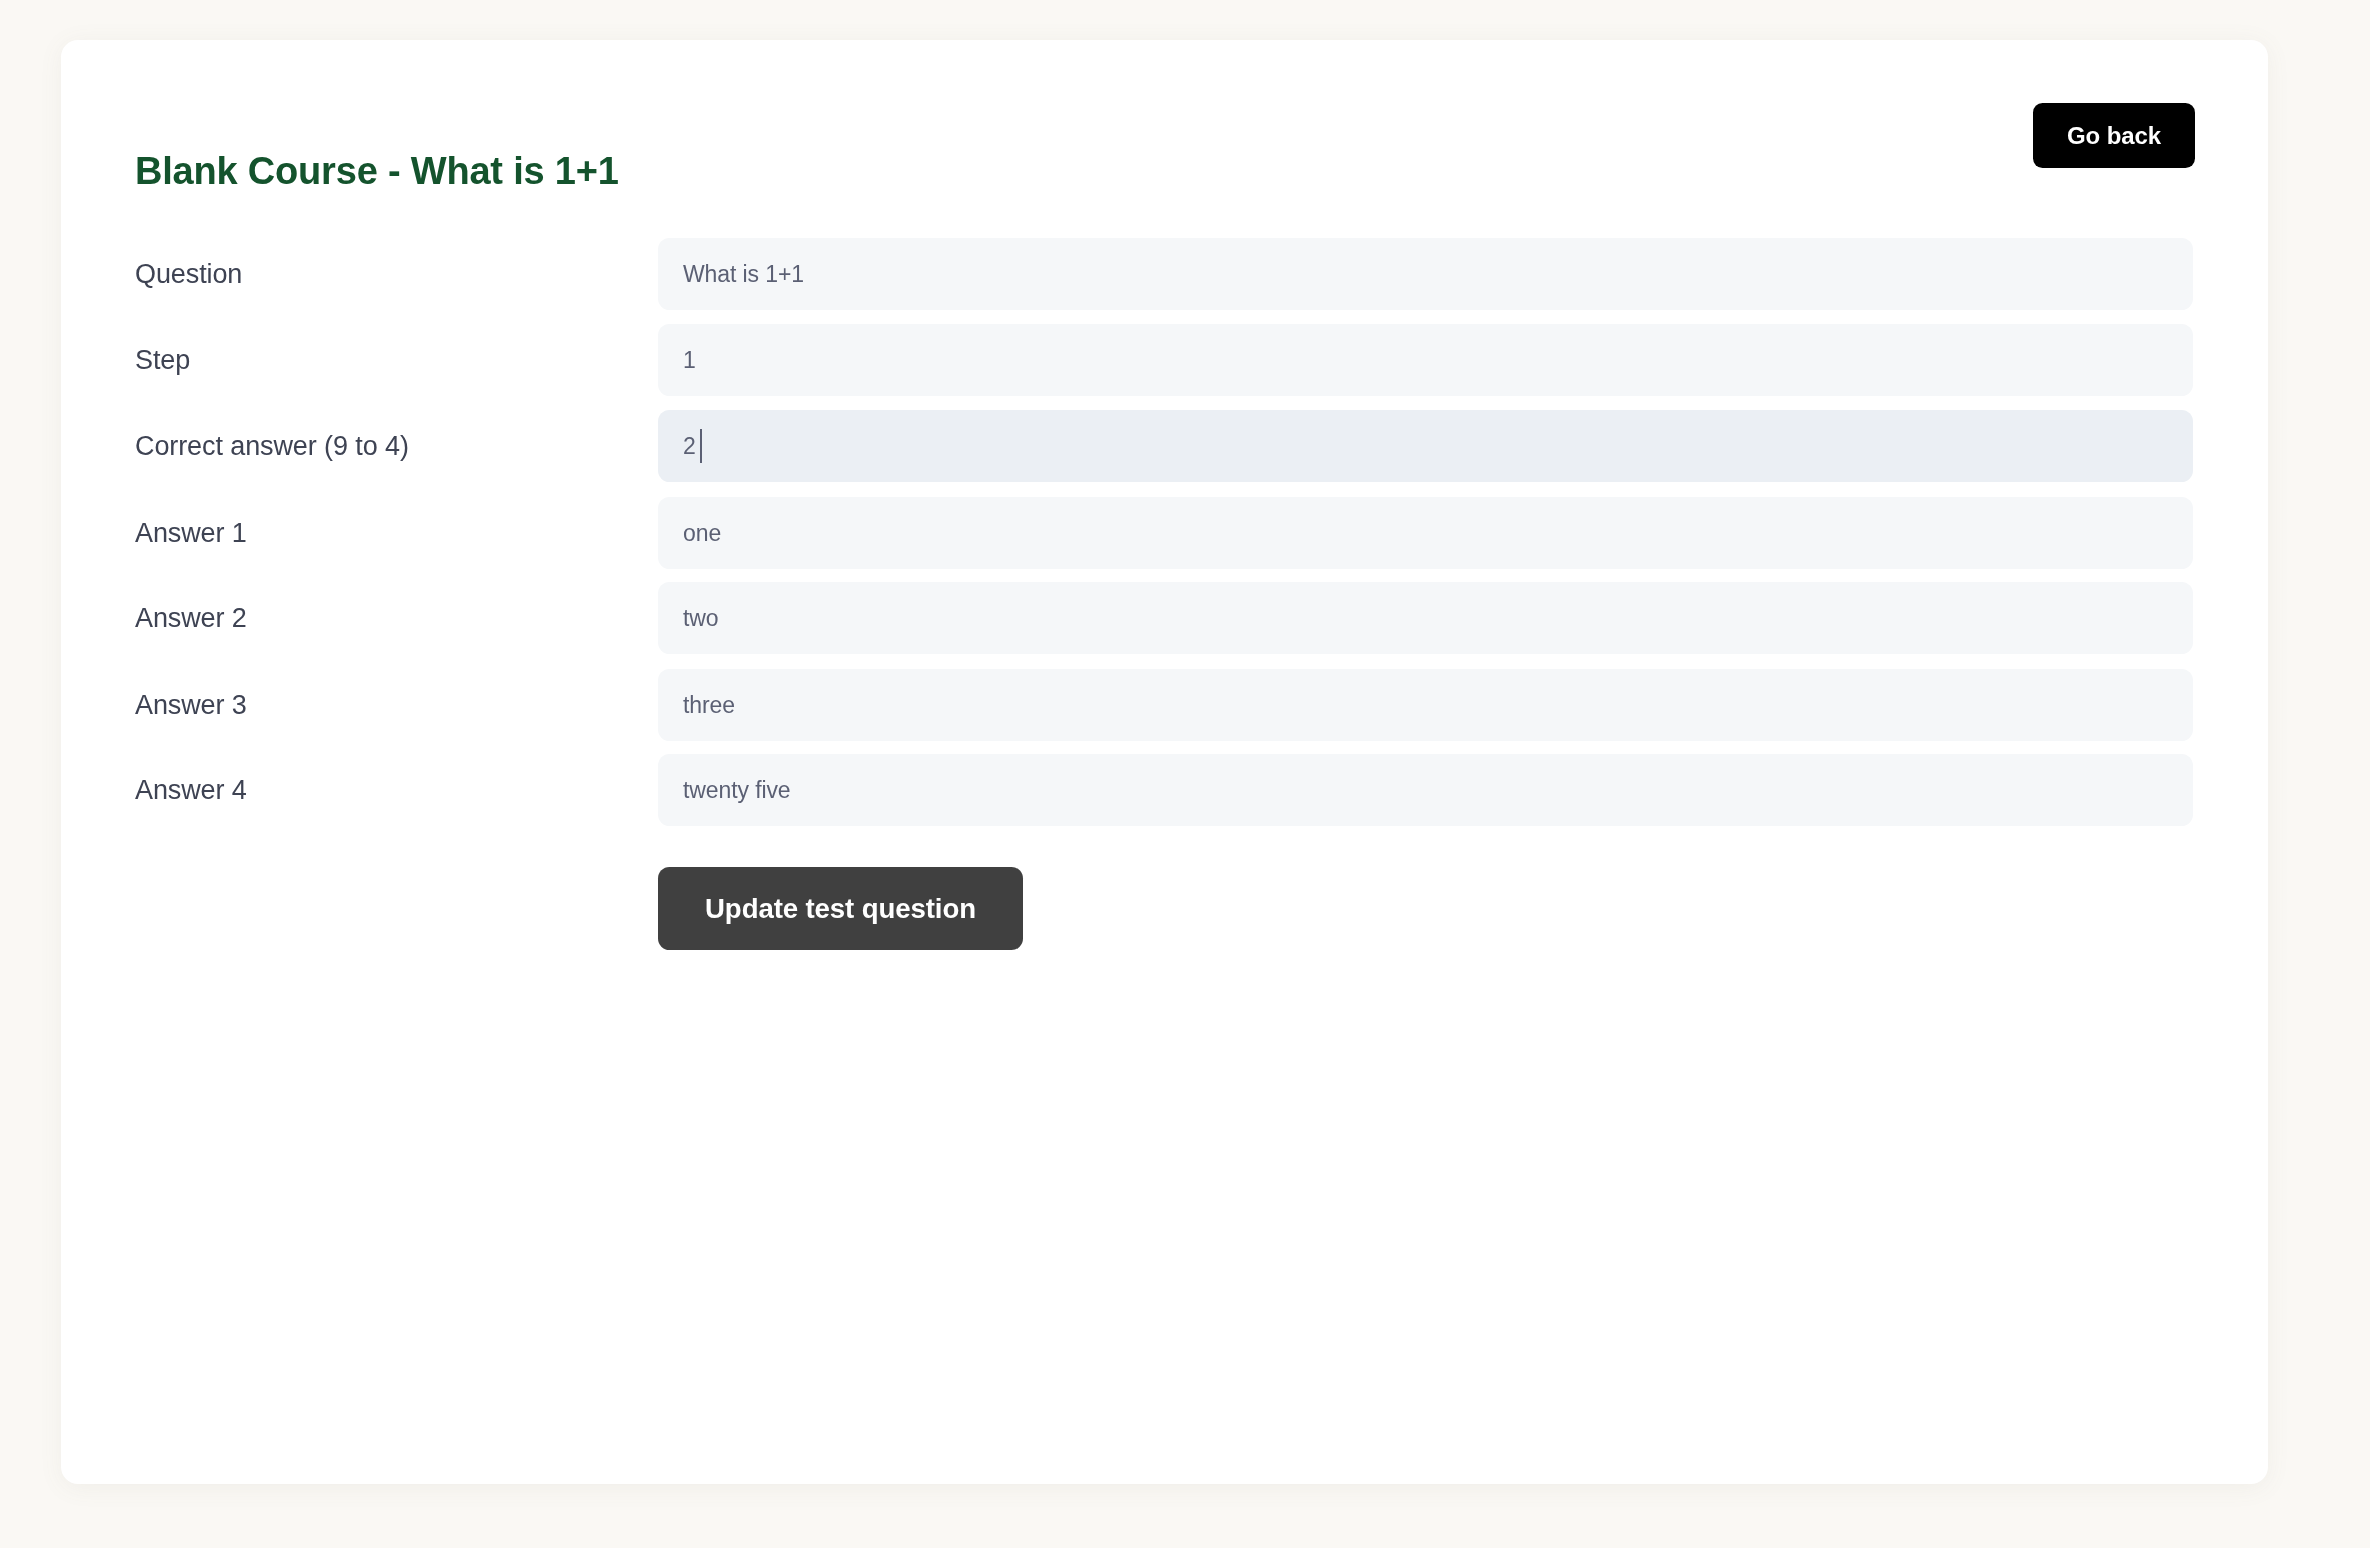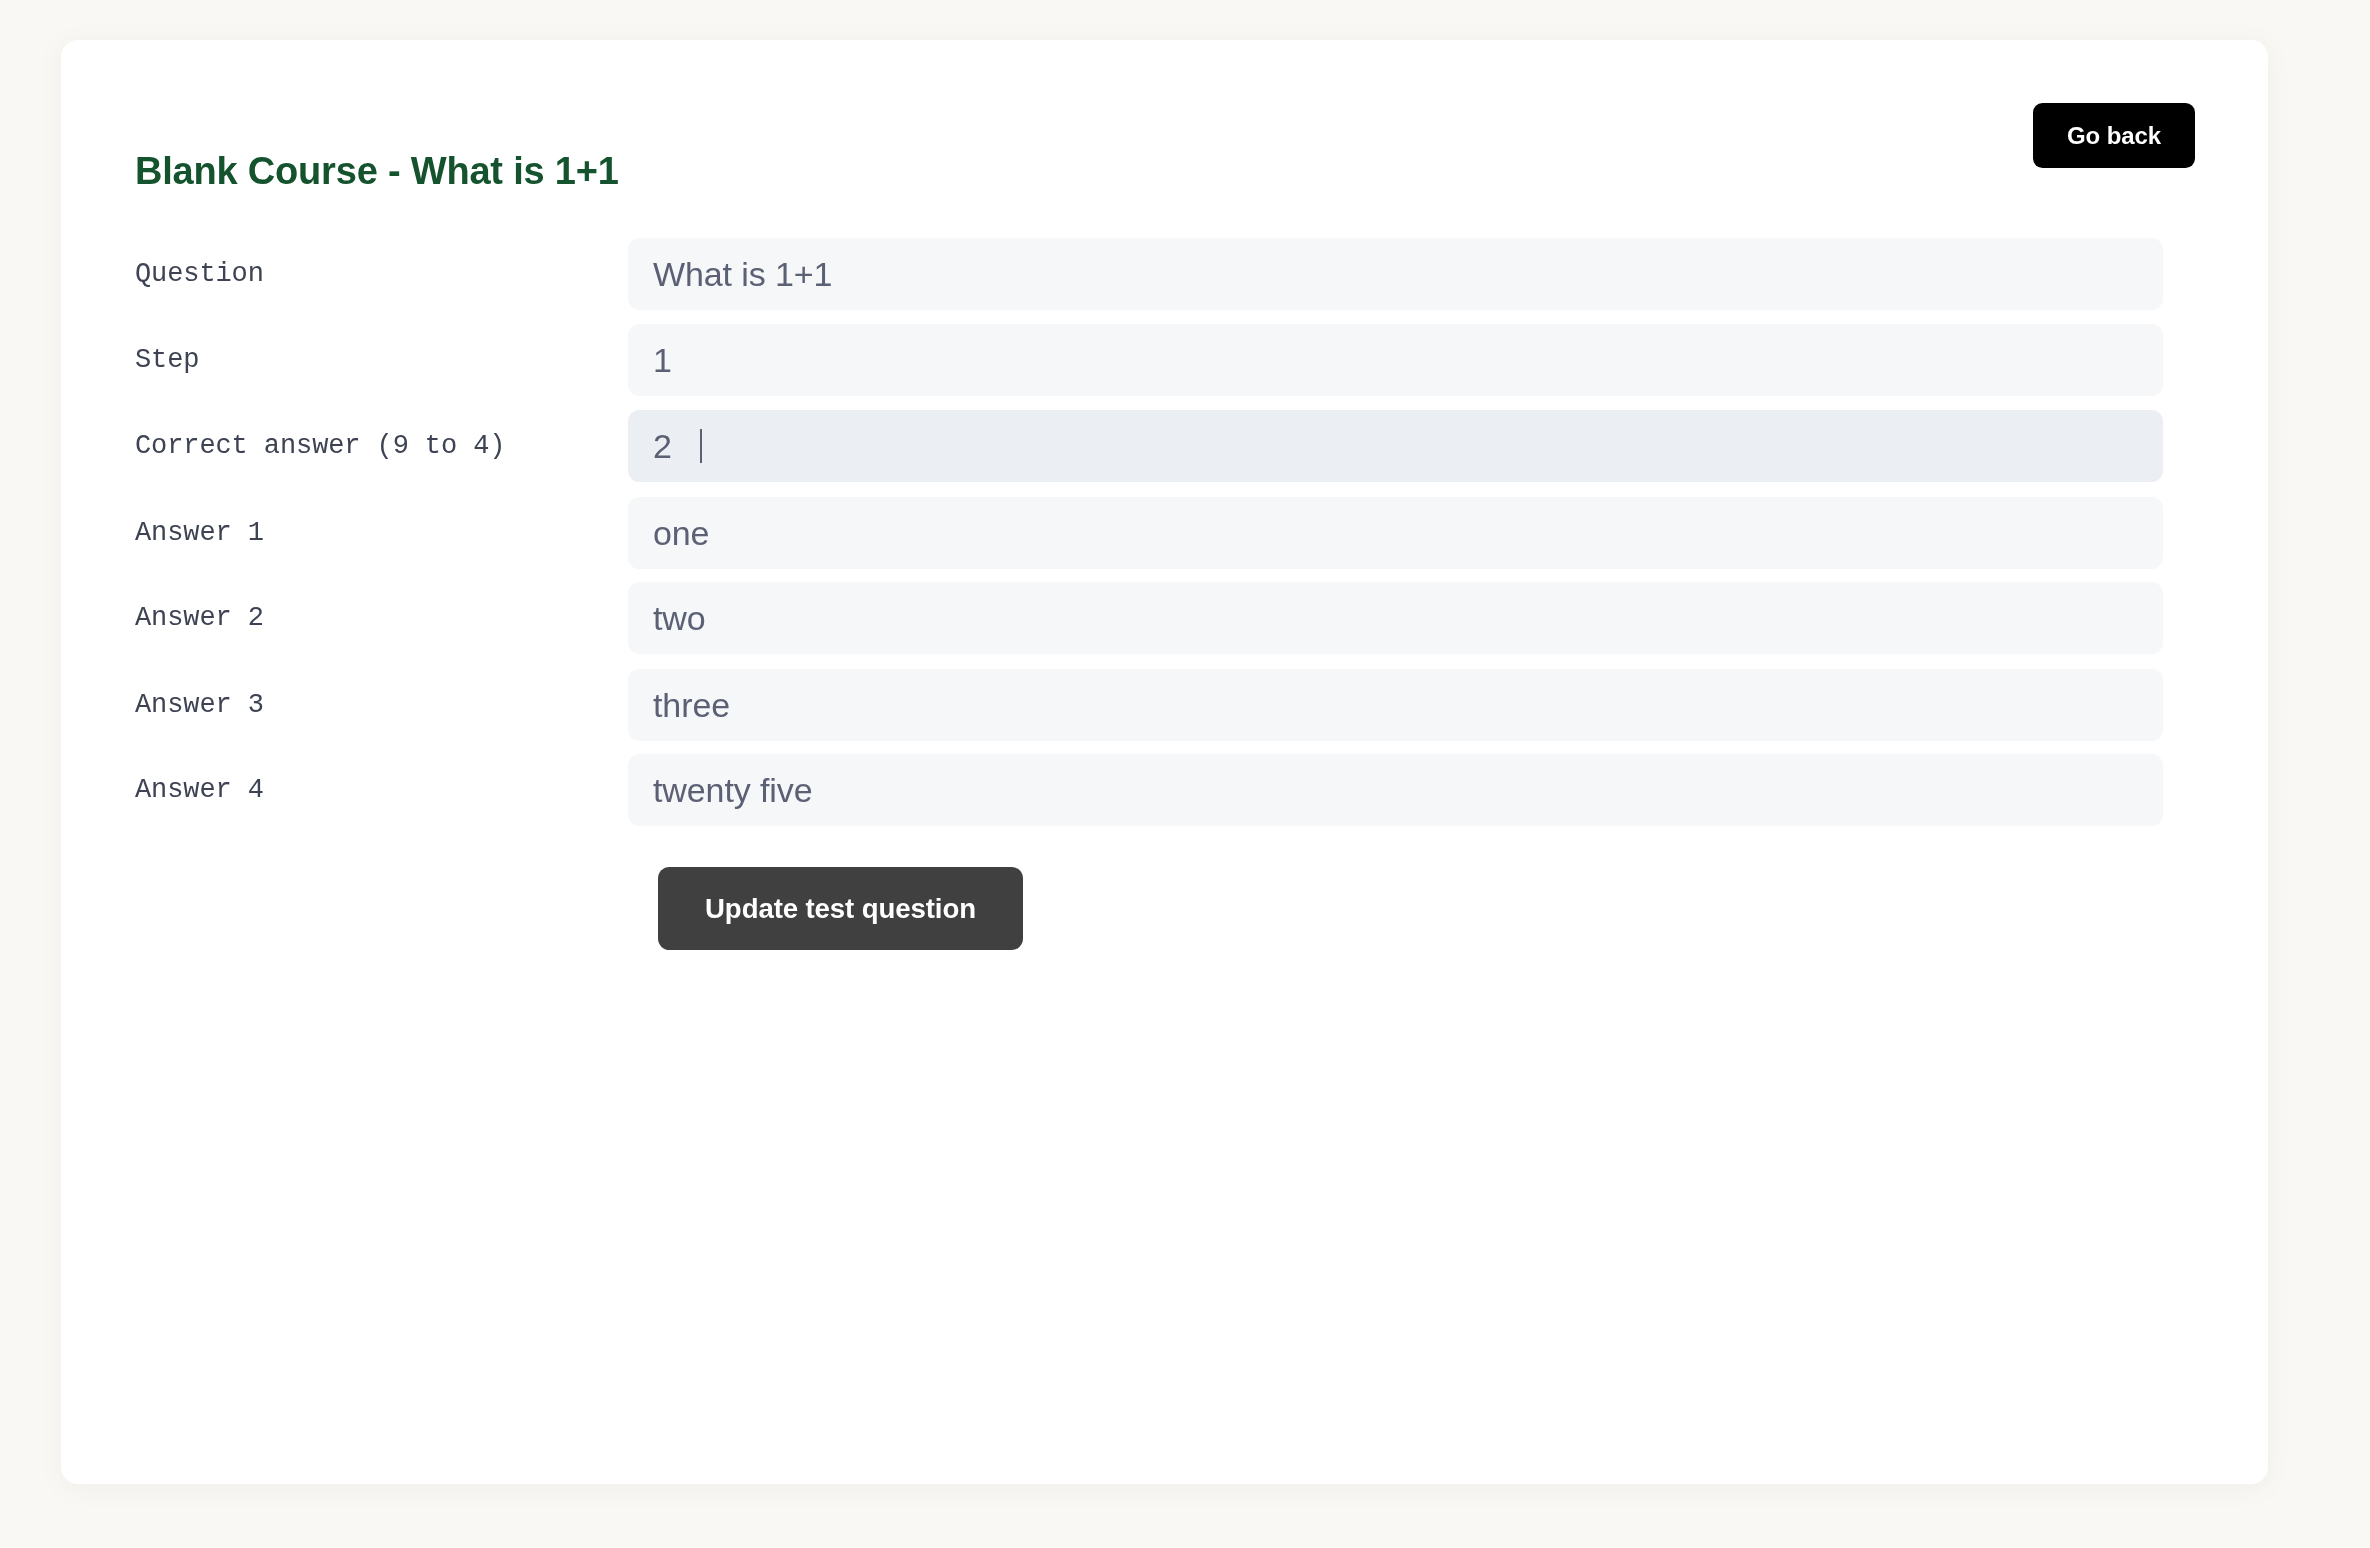--- a/index.html
+++ b/index.html
@@ -87,34 +87,33 @@
   }
   .field-label {
     position: absolute;
     left: 74px;
     top: 50%;
     transform: translateY(-50%);
     font-size: 27px;
     color: #3e4353;
     letter-spacing: -0.1px;
     white-space: nowrap;
-    font-family: Liberation Mono, monospace;
   }
   .field-input {
     position: absolute;
-    left: 567px;
+    left: 597px;
     width: 1535px;
     height: 72px;
     box-sizing: border-box;
     background: #f5f7f9;
     border: none;
     border-radius: 11.4px;
     padding: 0 25px;
     font-family: "Liberation Sans", sans-serif;
-    font-size: 34px;
+    font-size: 23px;
     color: #5b6074;
     letter-spacing: -0.1px;
     outline: none;
   }
   .field-input.is-focused {
     background: #ebeff4;
   }
   .field-input::placeholder {
     color: #9aa0b0;
   }

